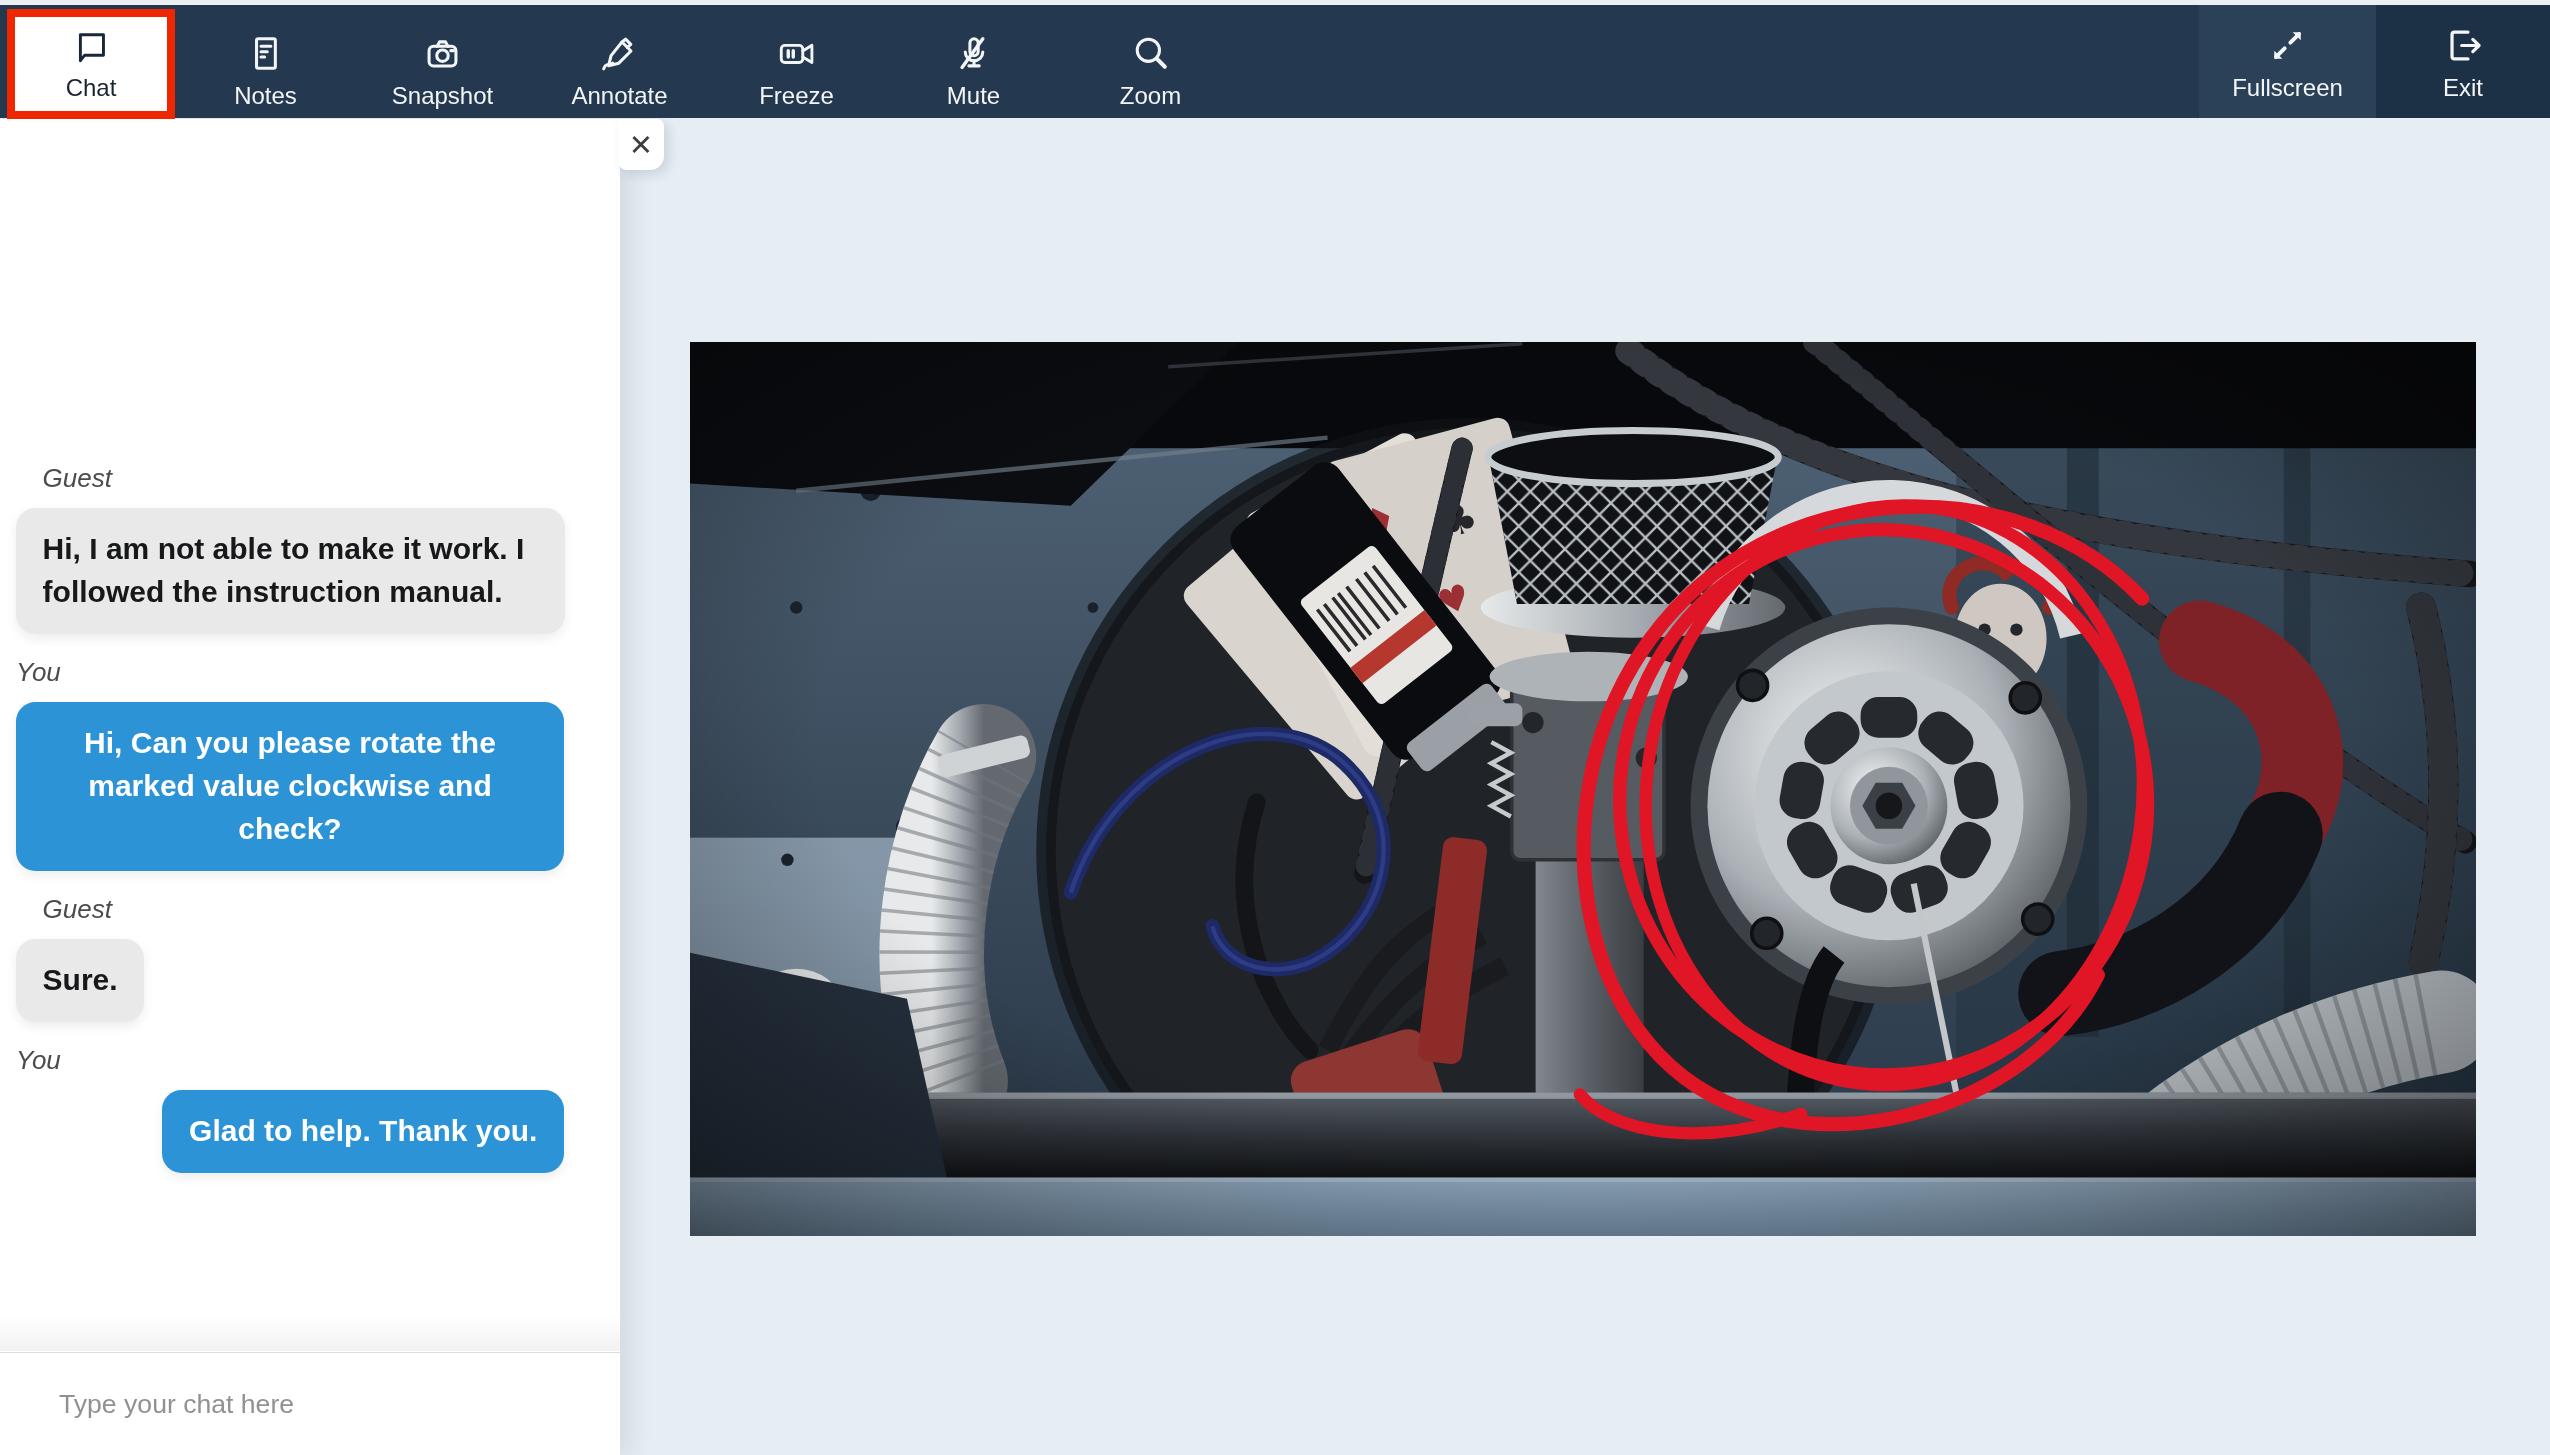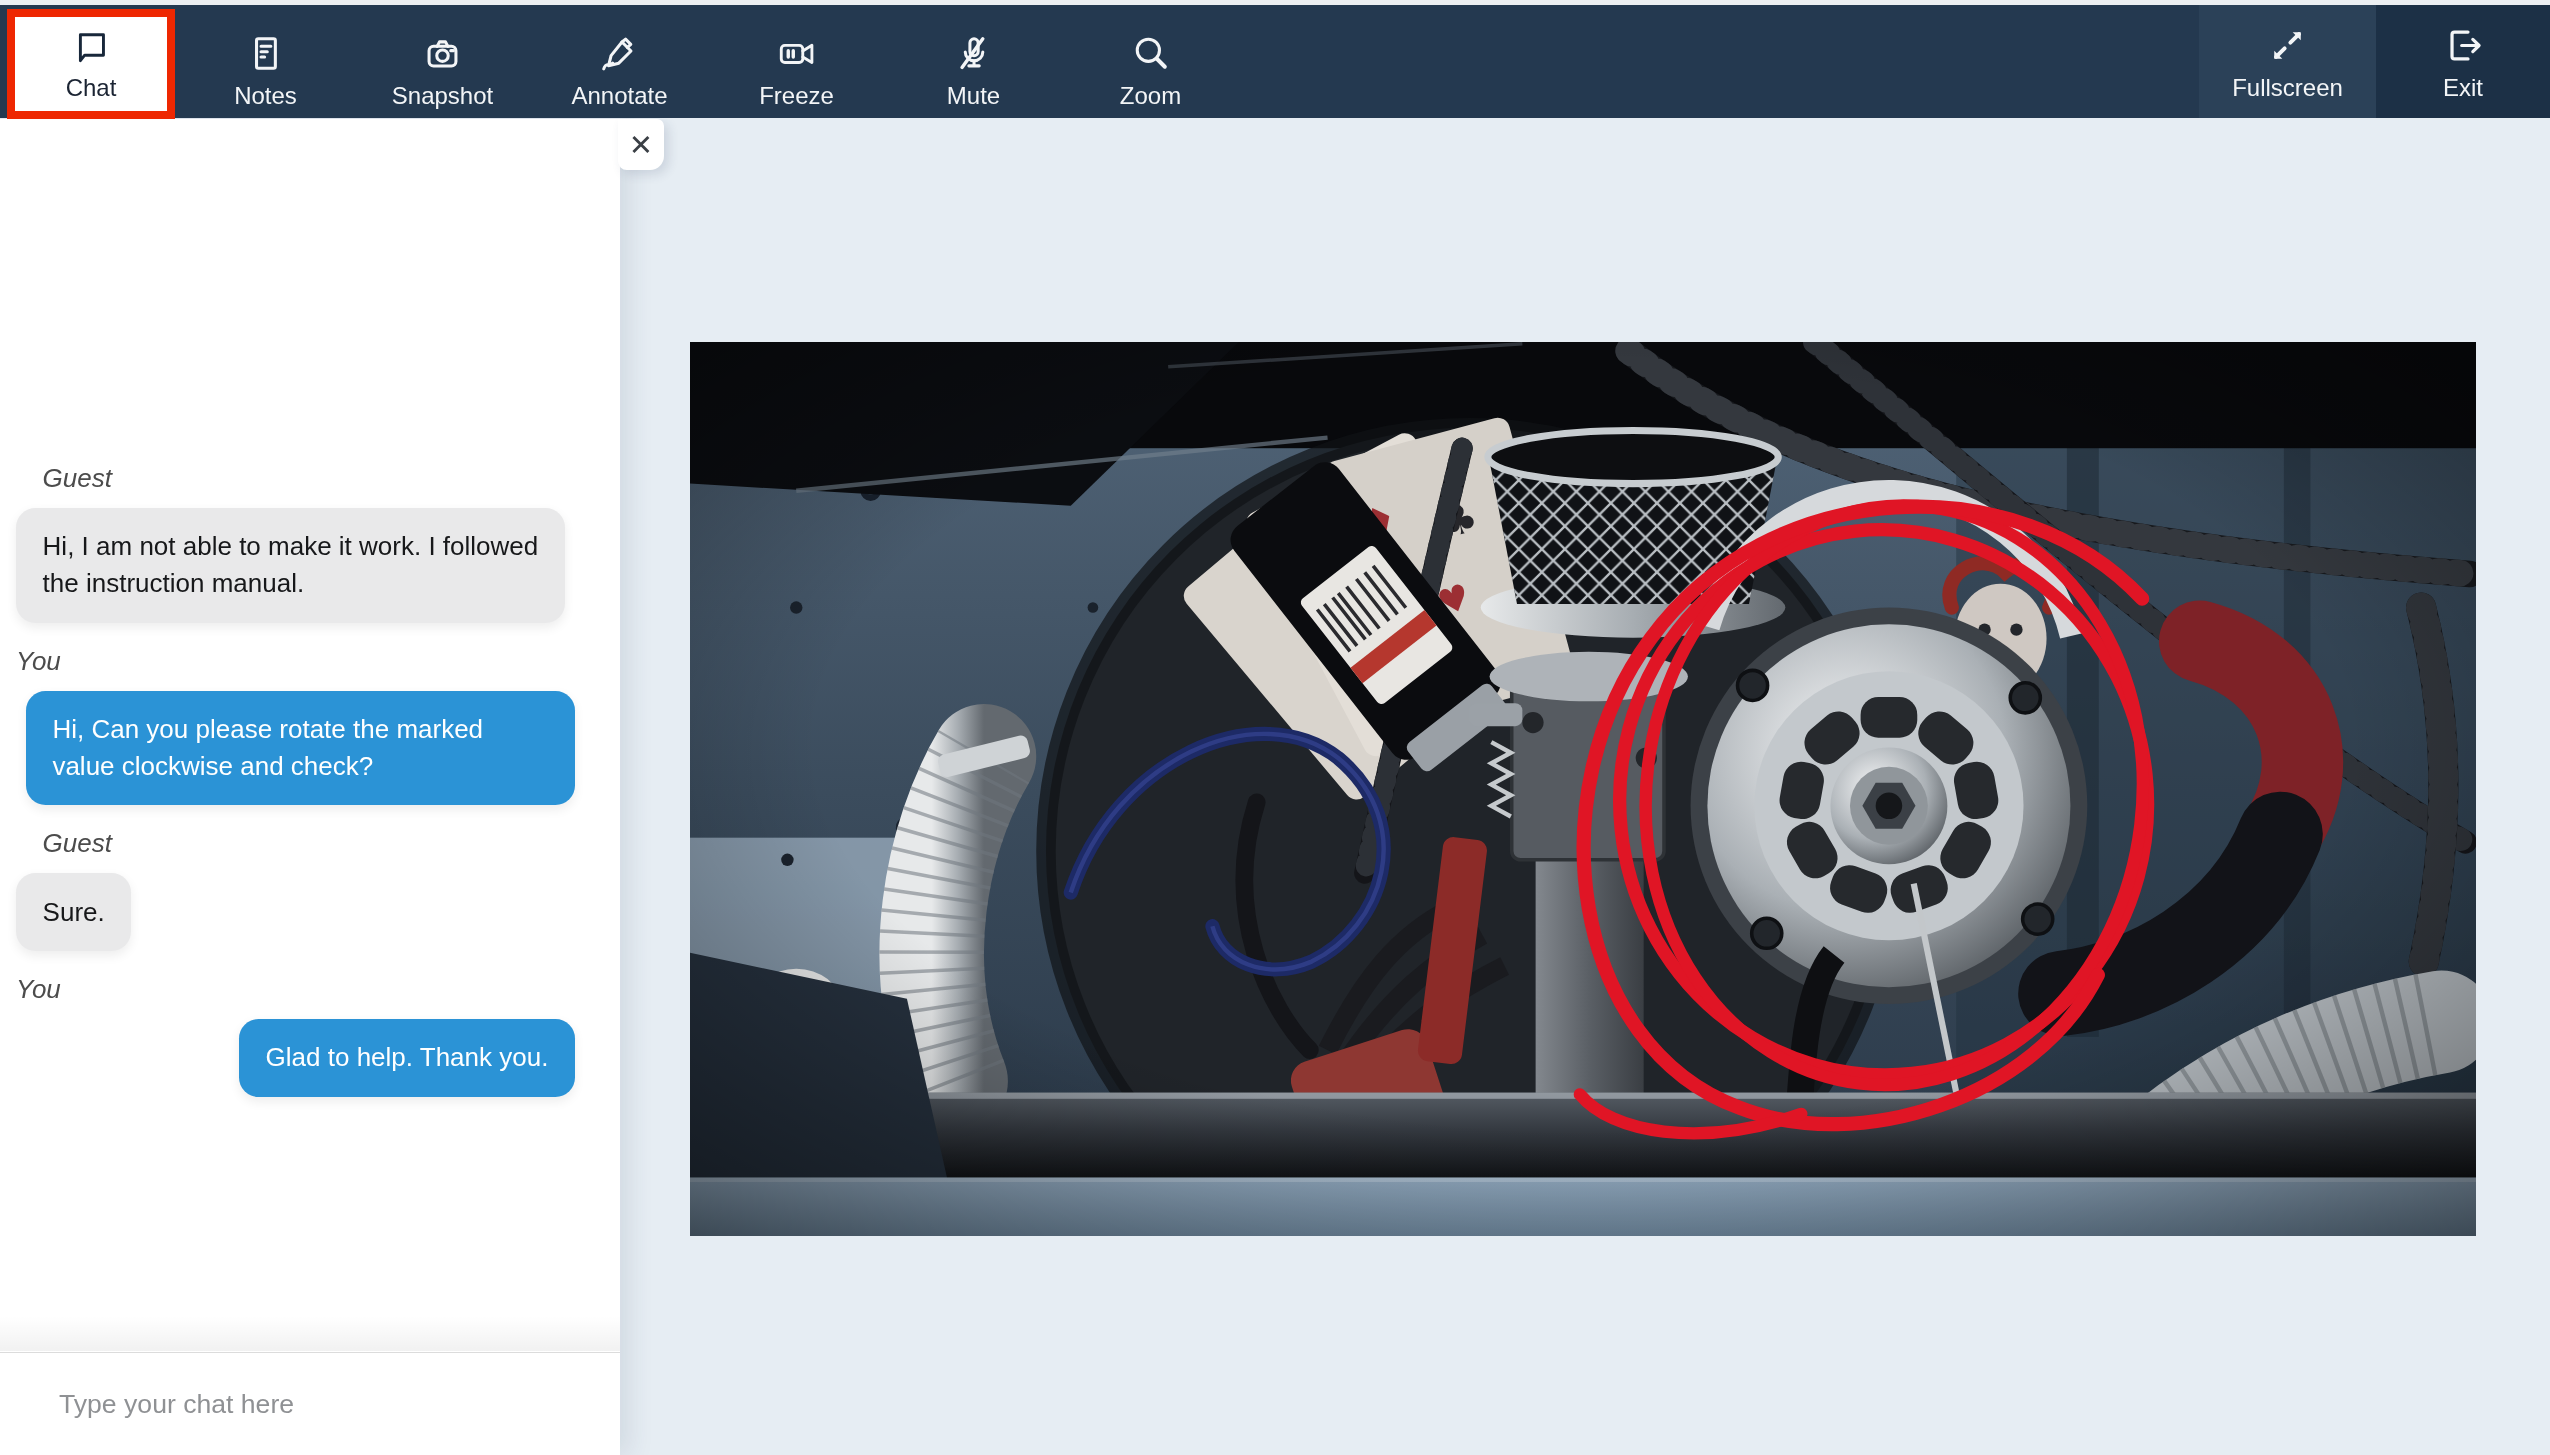--- a/index.html
+++ b/index.html
@@ -38,24 +38,24 @@
     font-size:29px;color:#3a3f45;cursor:pointer;box-shadow:4.4px 4.4px 10.6px rgba(40,60,90,.14);
   }
   .messages{
     position:absolute;top:0;left:0;right:0;bottom:135px;box-sizing:border-box;
     padding:344px 35px 0 16px;overflow:hidden;
   }
   .msg-label{font-style:italic;color:#4c4c4c;font-size:26px;margin:0 0 14px 26.6px;}
   .msg-label.right{text-align:left;margin-right:25px;margin-left:0;}
   .bubble{
     width:fit-content;max-width:496px;padding:20.4px 26.6px;border-radius:19.5px;
-    font-size:26px;line-height:1.42;color:#17181a;background:#e9e9ea;
-    overflow-wrap:anywhere;box-shadow:0 4.4px 10.6px rgba(0,0,0,.07);margin:0 0 23px 0;
-  }
-  .bubble.blue{background:#2b93d6;color:#ffffff;margin-left:auto;margin-right:10px;}
+    font-size:30px;line-height:1.42;color:#17181a;background:#e9e9ea;
+    overflow-wrap:anywhere;box-shadow:0 4.4px 10.6px rgba(0,0,0,.07);margin:0 0 23px 0;font-weight:bold;
+  }
+  .bubble.blue{background:#2b93d6;color:#ffffff;margin-left:auto;margin-right:21px;text-align:center;}
   .input-area{
     position:absolute;left:0;bottom:0;width:620px;height:104px;background:#ffffff;
     border-top:1.8px solid #dcdcdc;box-sizing:border-box;
   }
   .input-area::before{
     content:"";position:absolute;top:-37px;left:0;right:0;height:35px;
     background:linear-gradient(to bottom,rgba(0,0,0,0),rgba(0,0,0,.055));
   }
   .chat-input{
     border:none;outline:none;background:transparent;

